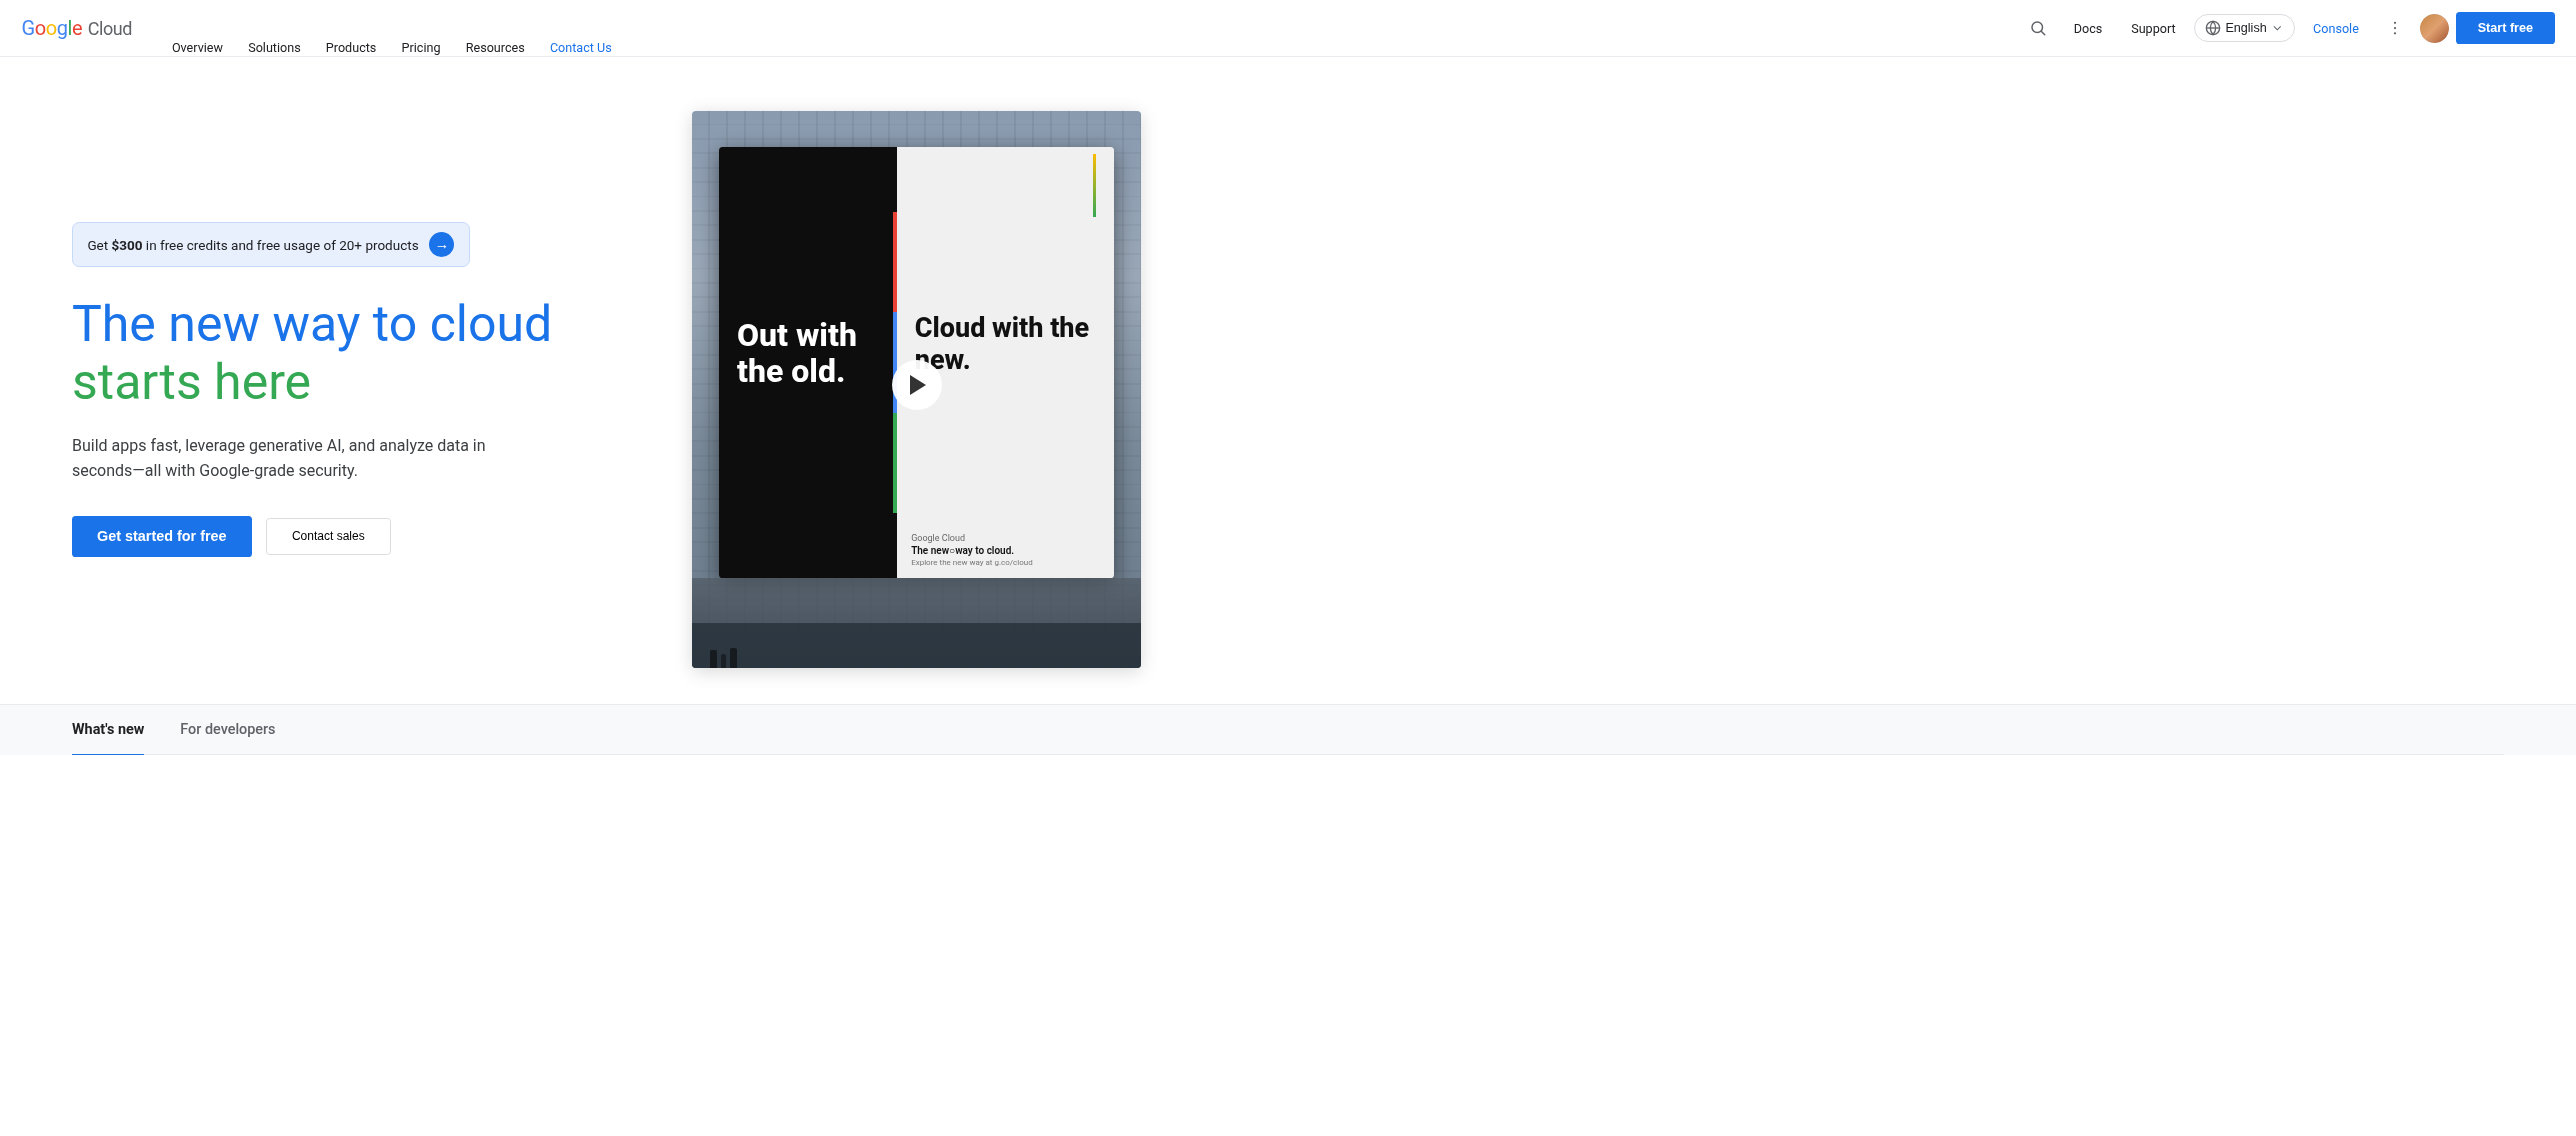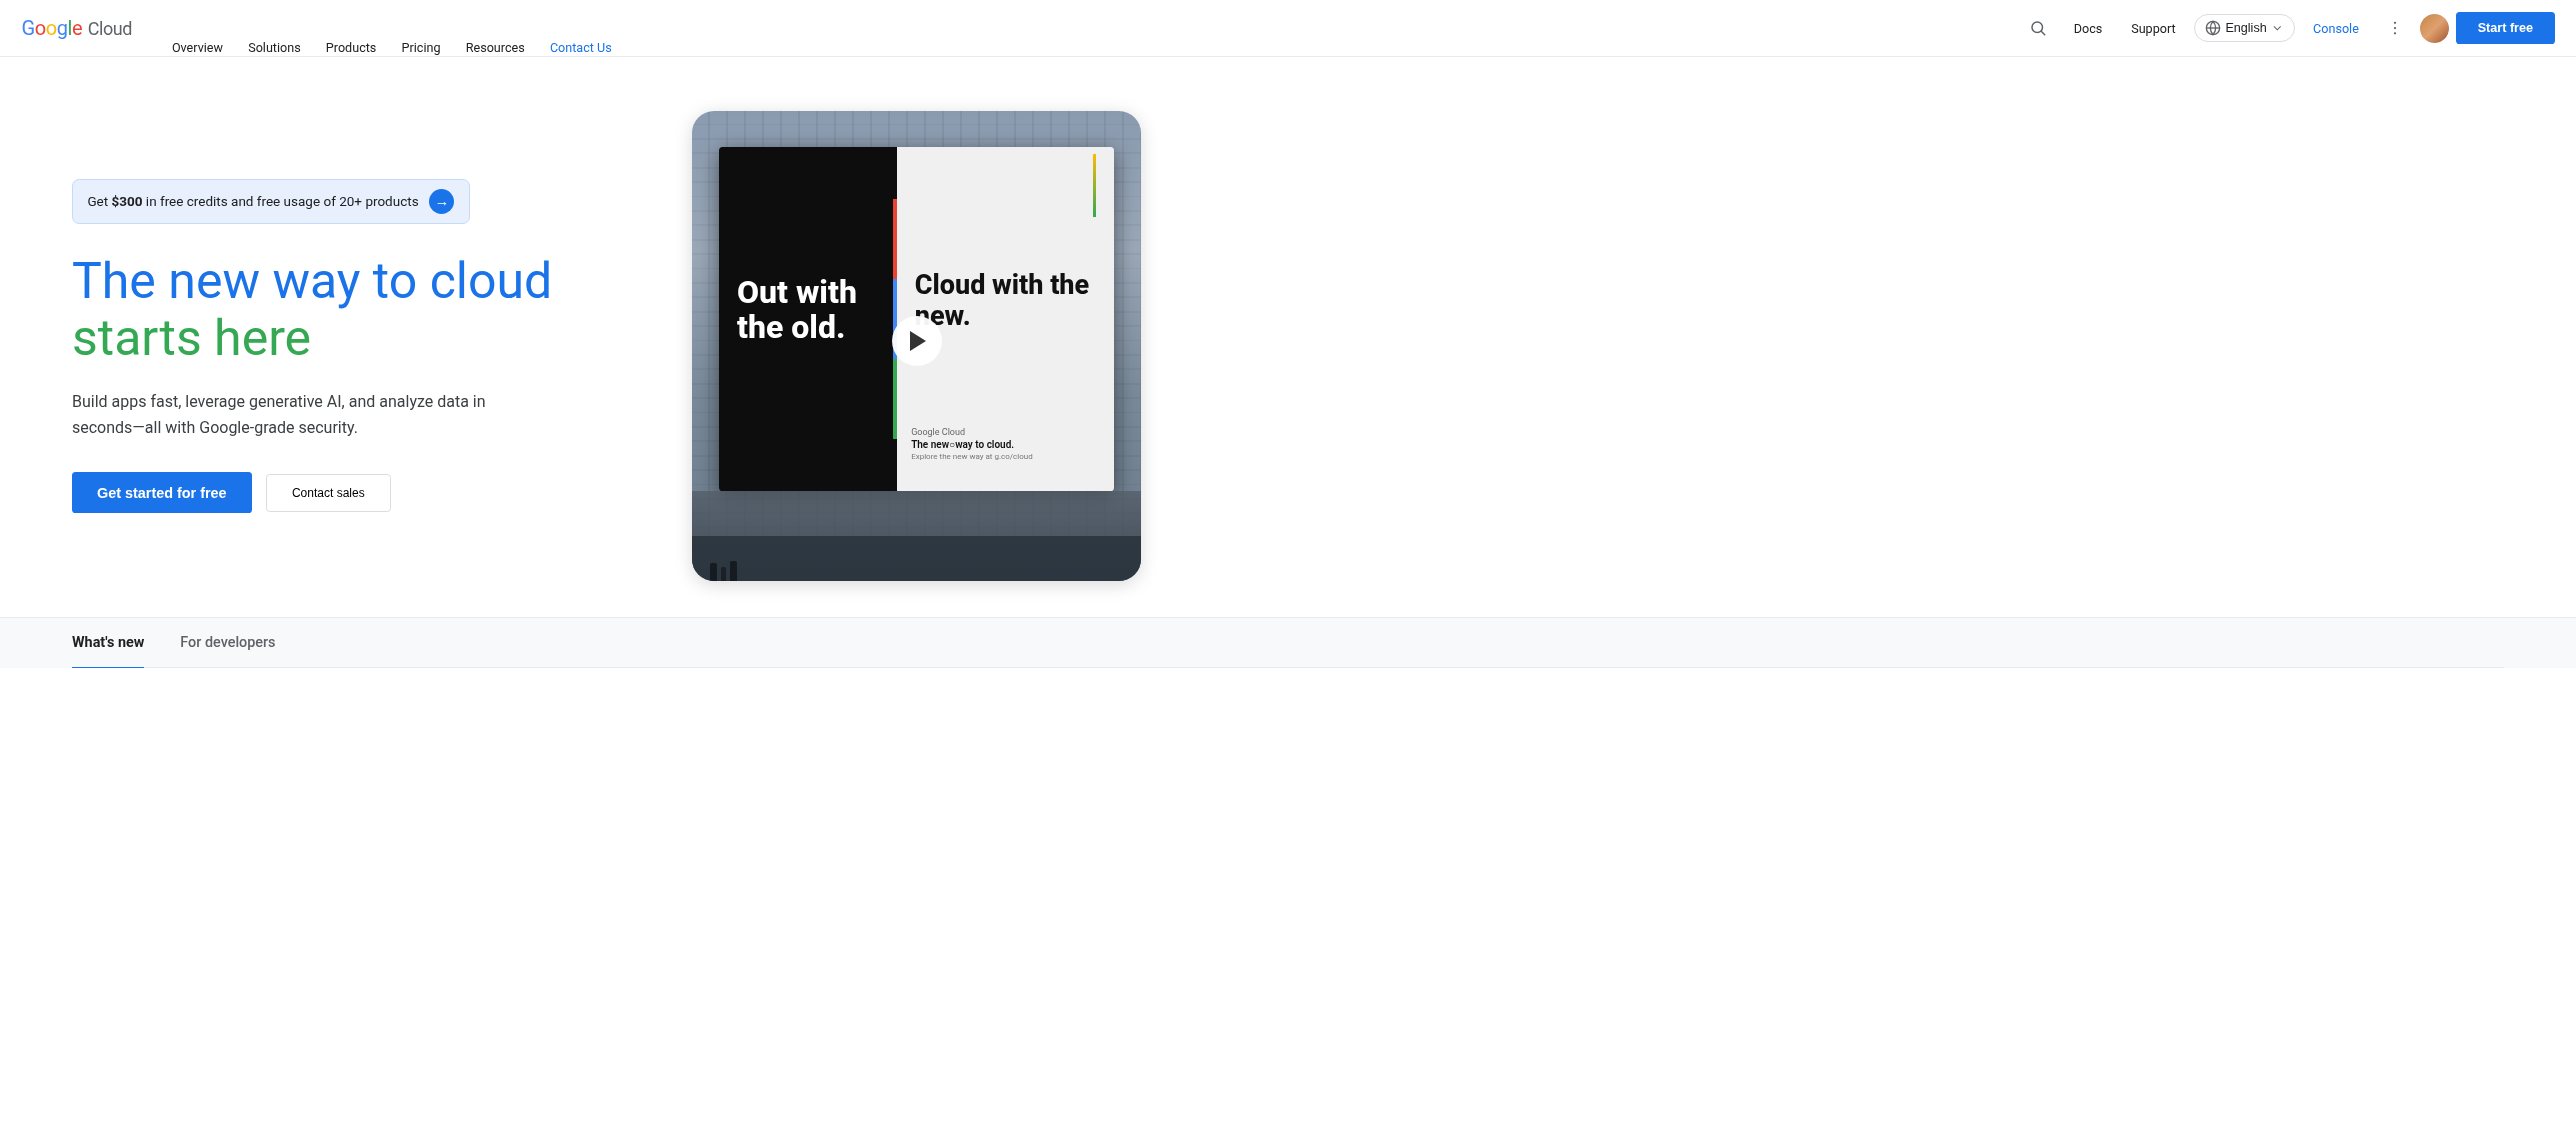--- a/index.html
+++ b/index.html
@@ -237,22 +237,22 @@
     .hero-right {
       flex: 1;
       display: flex;
       justify-content: center;
       align-items: center;
       max-width: 503px;
       margin-left: 54px;
     }
     .video-container {
       width: 449px;
-      height: 470px;
-      border-radius: 22px;
+      height: 557px;
+      border-radius: 4px;
       overflow: hidden;
       position: relative;
       box-shadow: 0 3.6px 18px rgba(0,0,0,0.15);
     }
     .billboard-img {
       width: 100%;
       height: 100%;
       position: relative;
       display: flex;
     }
@@ -442,21 +442,21 @@
               <div style="flex:1;background:#4285F4;"></div>
               <div style="flex:1;background:#34A853;"></div>
             </div>
           </div>
 
           <div class="billboard-right" style="width:55%;background:#f0f0f0;display:flex;flex-direction:column;justify-content:center;padding:21.5px 18px;position:relative;">
 
             <div style="position:absolute;top:7.2px;right:18px;width:2.7px;height:63px;background:linear-gradient(to bottom,#FBBC04,#34A853);"></div>
             <div class="billboard-right-text" style="font-size:27px;font-weight:800;color:#111;line-height:1.15;margin-top:0;">Cloud with the new.</div>
 
-            <div style="position:absolute;bottom:30px;left:14.4px;right:14.4px;">
+            <div style="position:absolute;bottom:11px;left:14.4px;right:14.4px;">
               <div style="font-size:9px;color:#666;margin-bottom:2.7px;">Google Cloud</div>
               <div style="font-size:10px;color:#111;font-weight:600;margin-bottom:1.8px;">The new○way to cloud.</div>
               <div style="font-size:8px;color:#777;">Explore the new way at g.co/cloud</div>
             </div>
           </div>
         </div>
 
         <div class="play-btn-overlay" style="position:absolute;top:50%;left:50%;transform:translate(-50%,-60%);">
           <div class="play-triangle"></div>
         </div>

